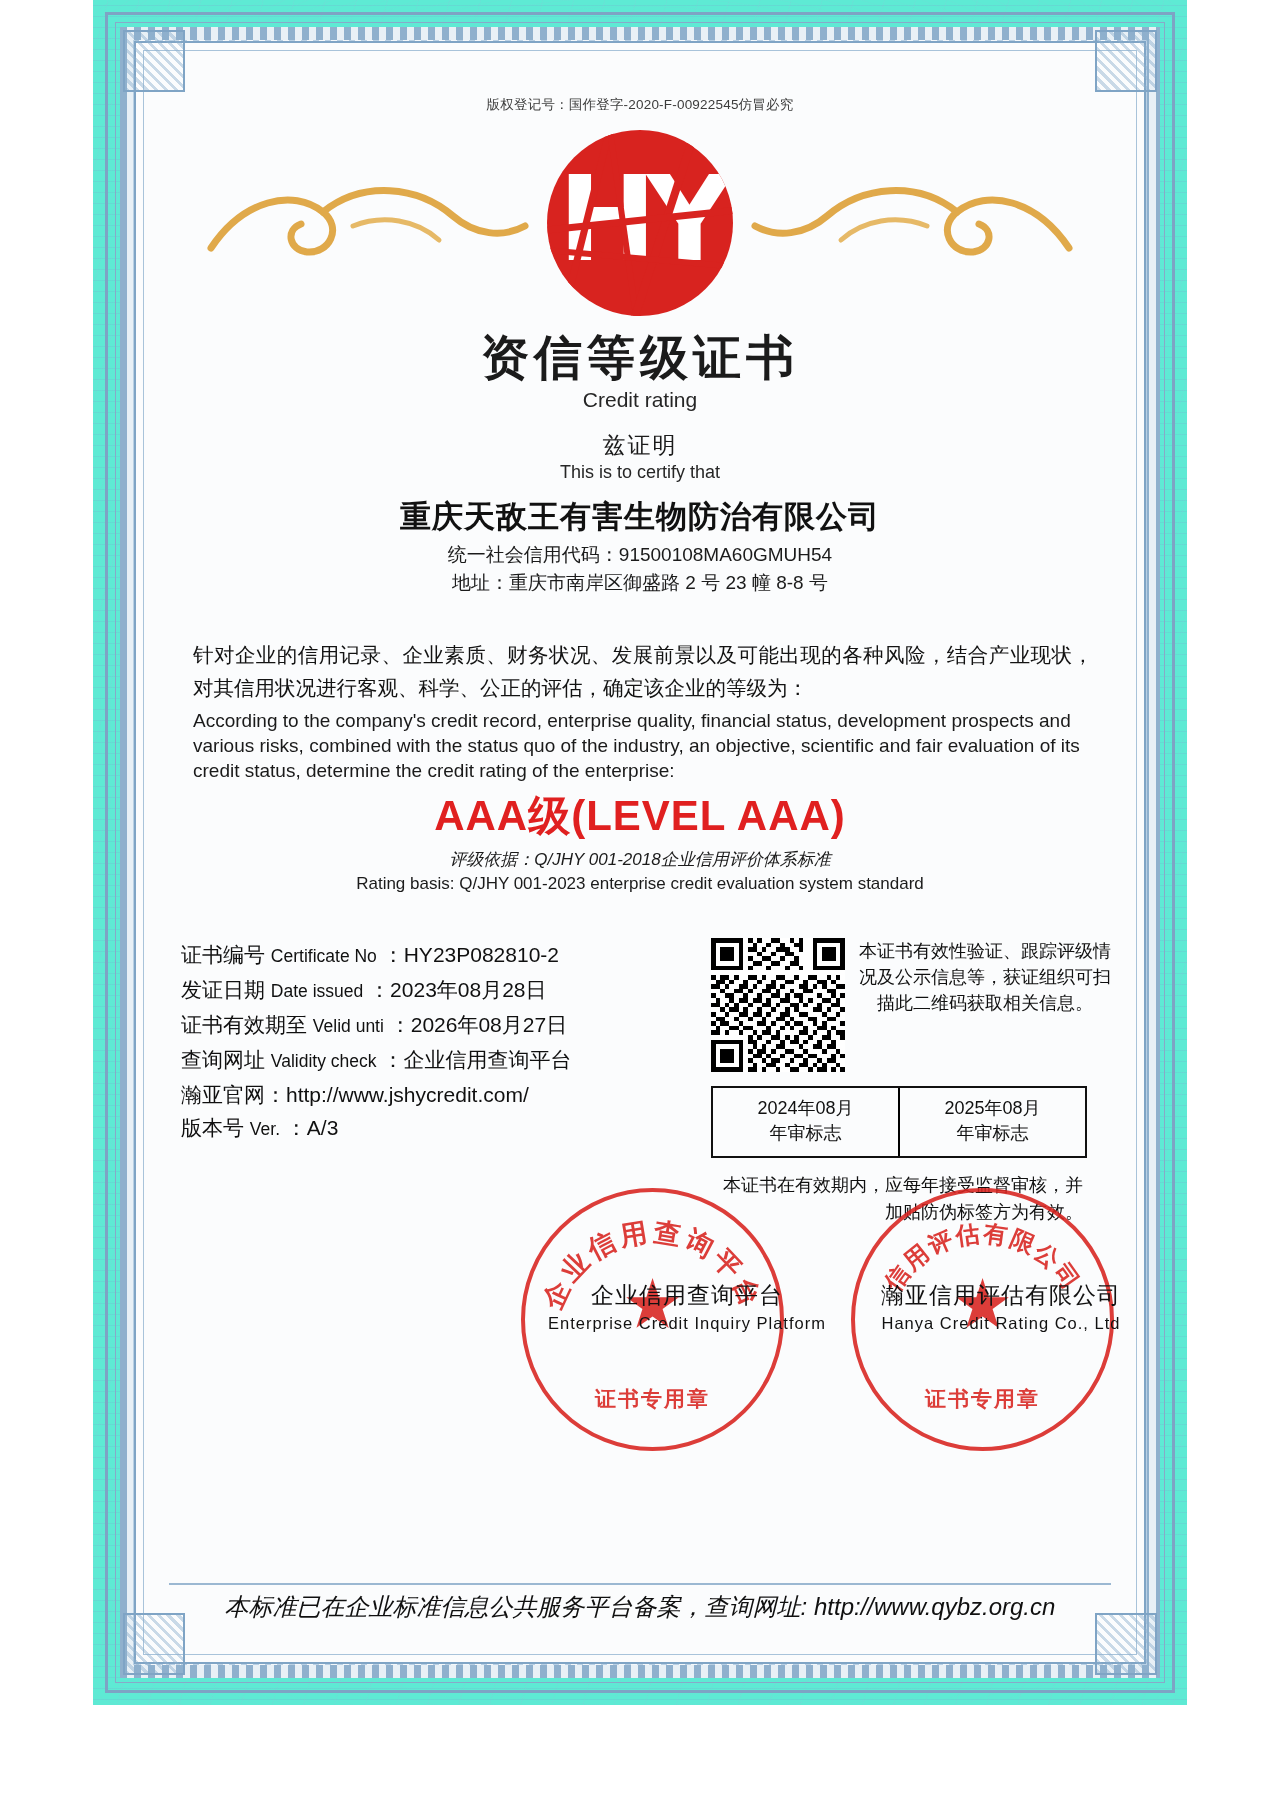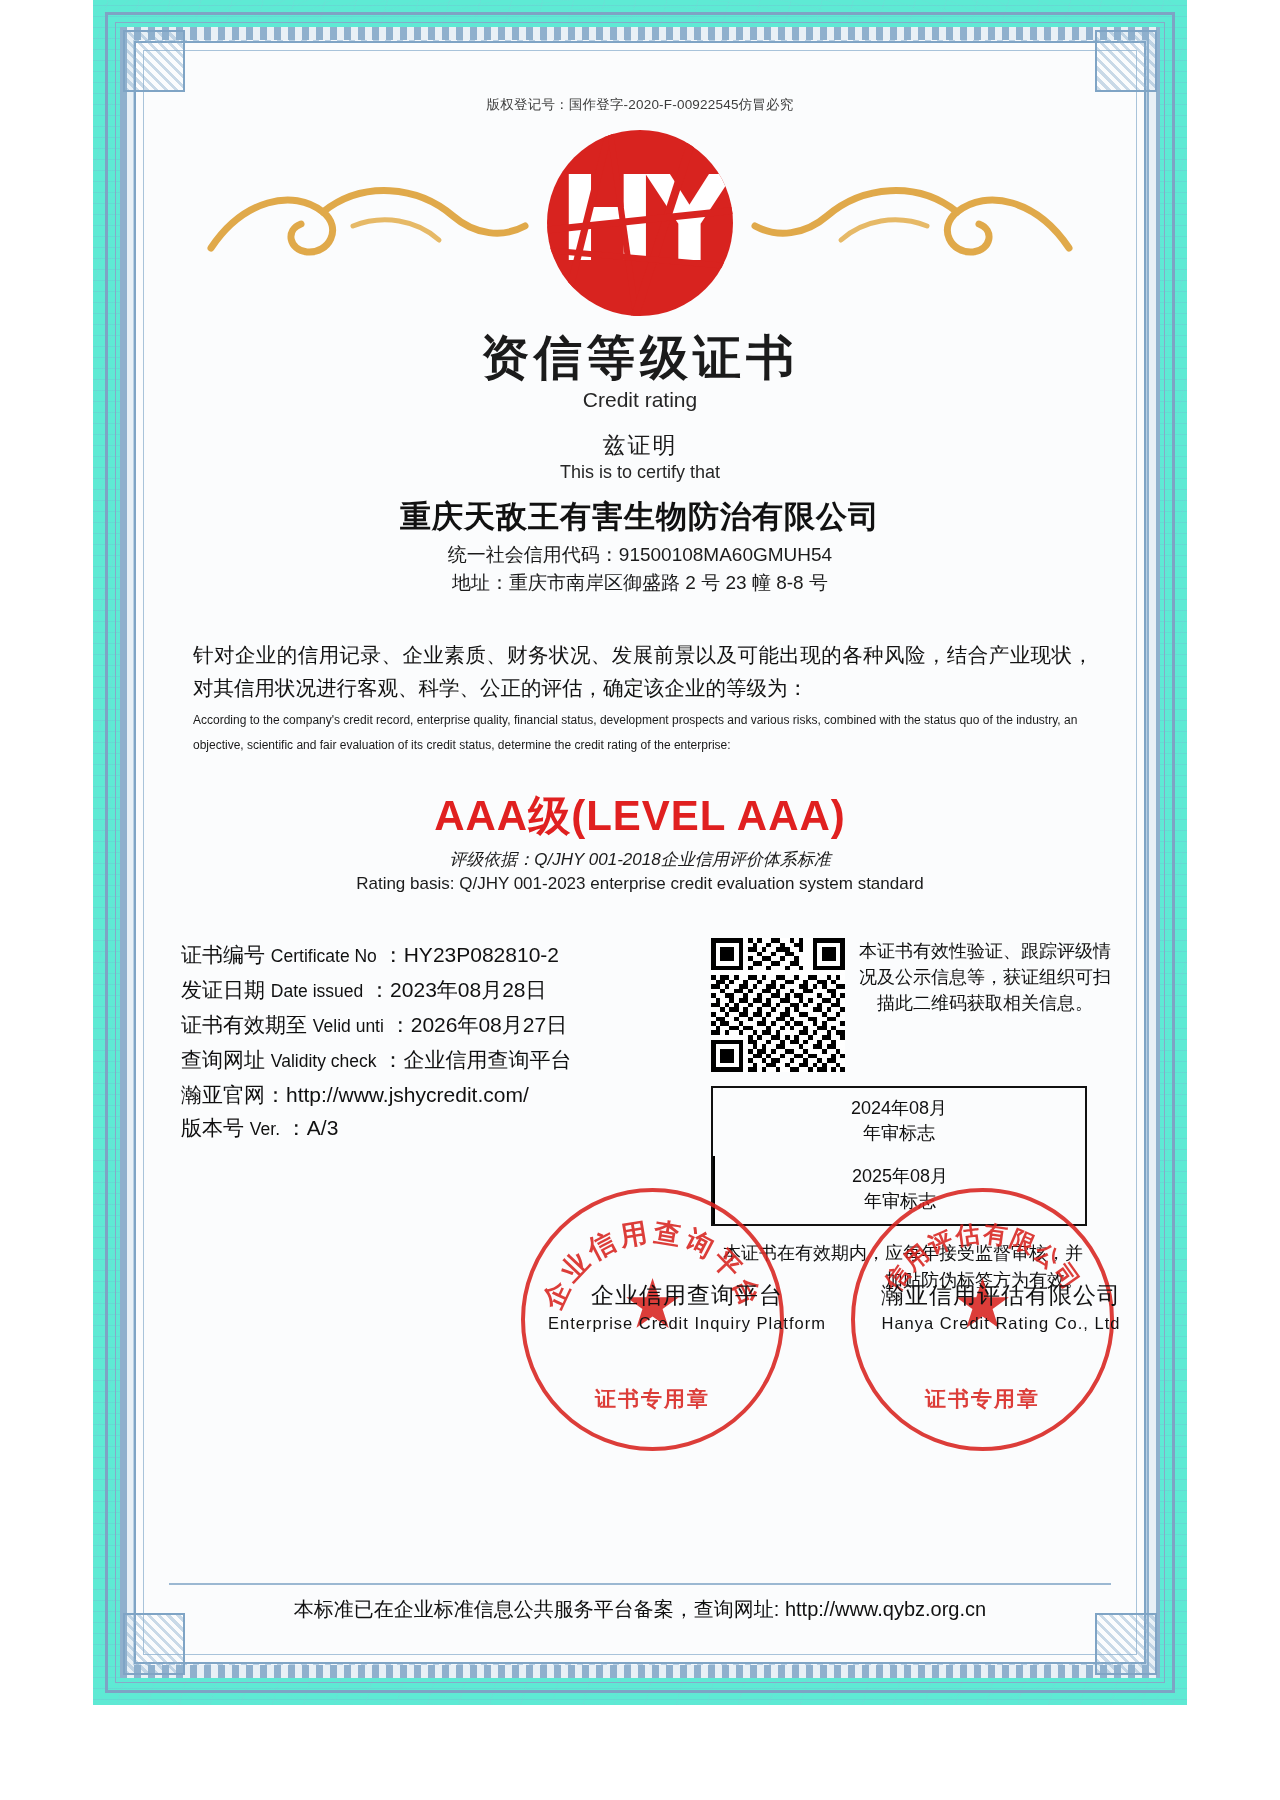--- a/index.html
+++ b/index.html
@@ -239,21 +239,21 @@
     font-size: 20.5px;
     line-height: 33px;
     color: #131313;
     text-align: justify;
     text-indent: 0;
   }
   .para-en {
     position: absolute;
     top: 650px;
     left: 42px; right: 36px;
-    font-size: 12px;
+    font-size: 19px;
     line-height: 25px;
     color: #1a1a1a;
     text-align: left;
   }
 
   .level {
     position: absolute;
     top: 730px;
     left: 0; right: 0;
     text-align: center;
@@ -317,21 +317,20 @@
     line-height: 26px;
     color: #101010;
     flex: 1;
     text-align: center;
   }
   .marks {
     display: flex;
     margin-top: 14px;
     border: 2px solid #111;
     width: 372px;
-    flex-direction: column;
   }
   .mark {
     flex: 1;
     text-align: center;
     padding: 8px 0 10px;
     font-size: 18px;
     line-height: 25px;
     color: #101010;
   }
   .mark + .mark {
@@ -388,22 +387,23 @@
   .org-line.cn { top: 1222px; }
   .org-line.en { top: 1256px; font-size: 16.5px; }
   .org-left { left: 396px; width: 280px; text-align: center; }
   .org-right { left: 700px; width: 300px; text-align: center; }
 
   .footer {
     position: absolute;
     bottom: 24px;
     left: 0; right: 0;
     text-align: center;
-    font-size: 20px;
+    font-size: 24px;
     color: #101010;
+    font-style: italic;
   }
   .footer-rule {
     position: absolute;
     bottom: 62px;
     left: 18px; right: 18px;
     height: 2px;
     background: #9bb8d2;
   }
 </style>
 </head>

